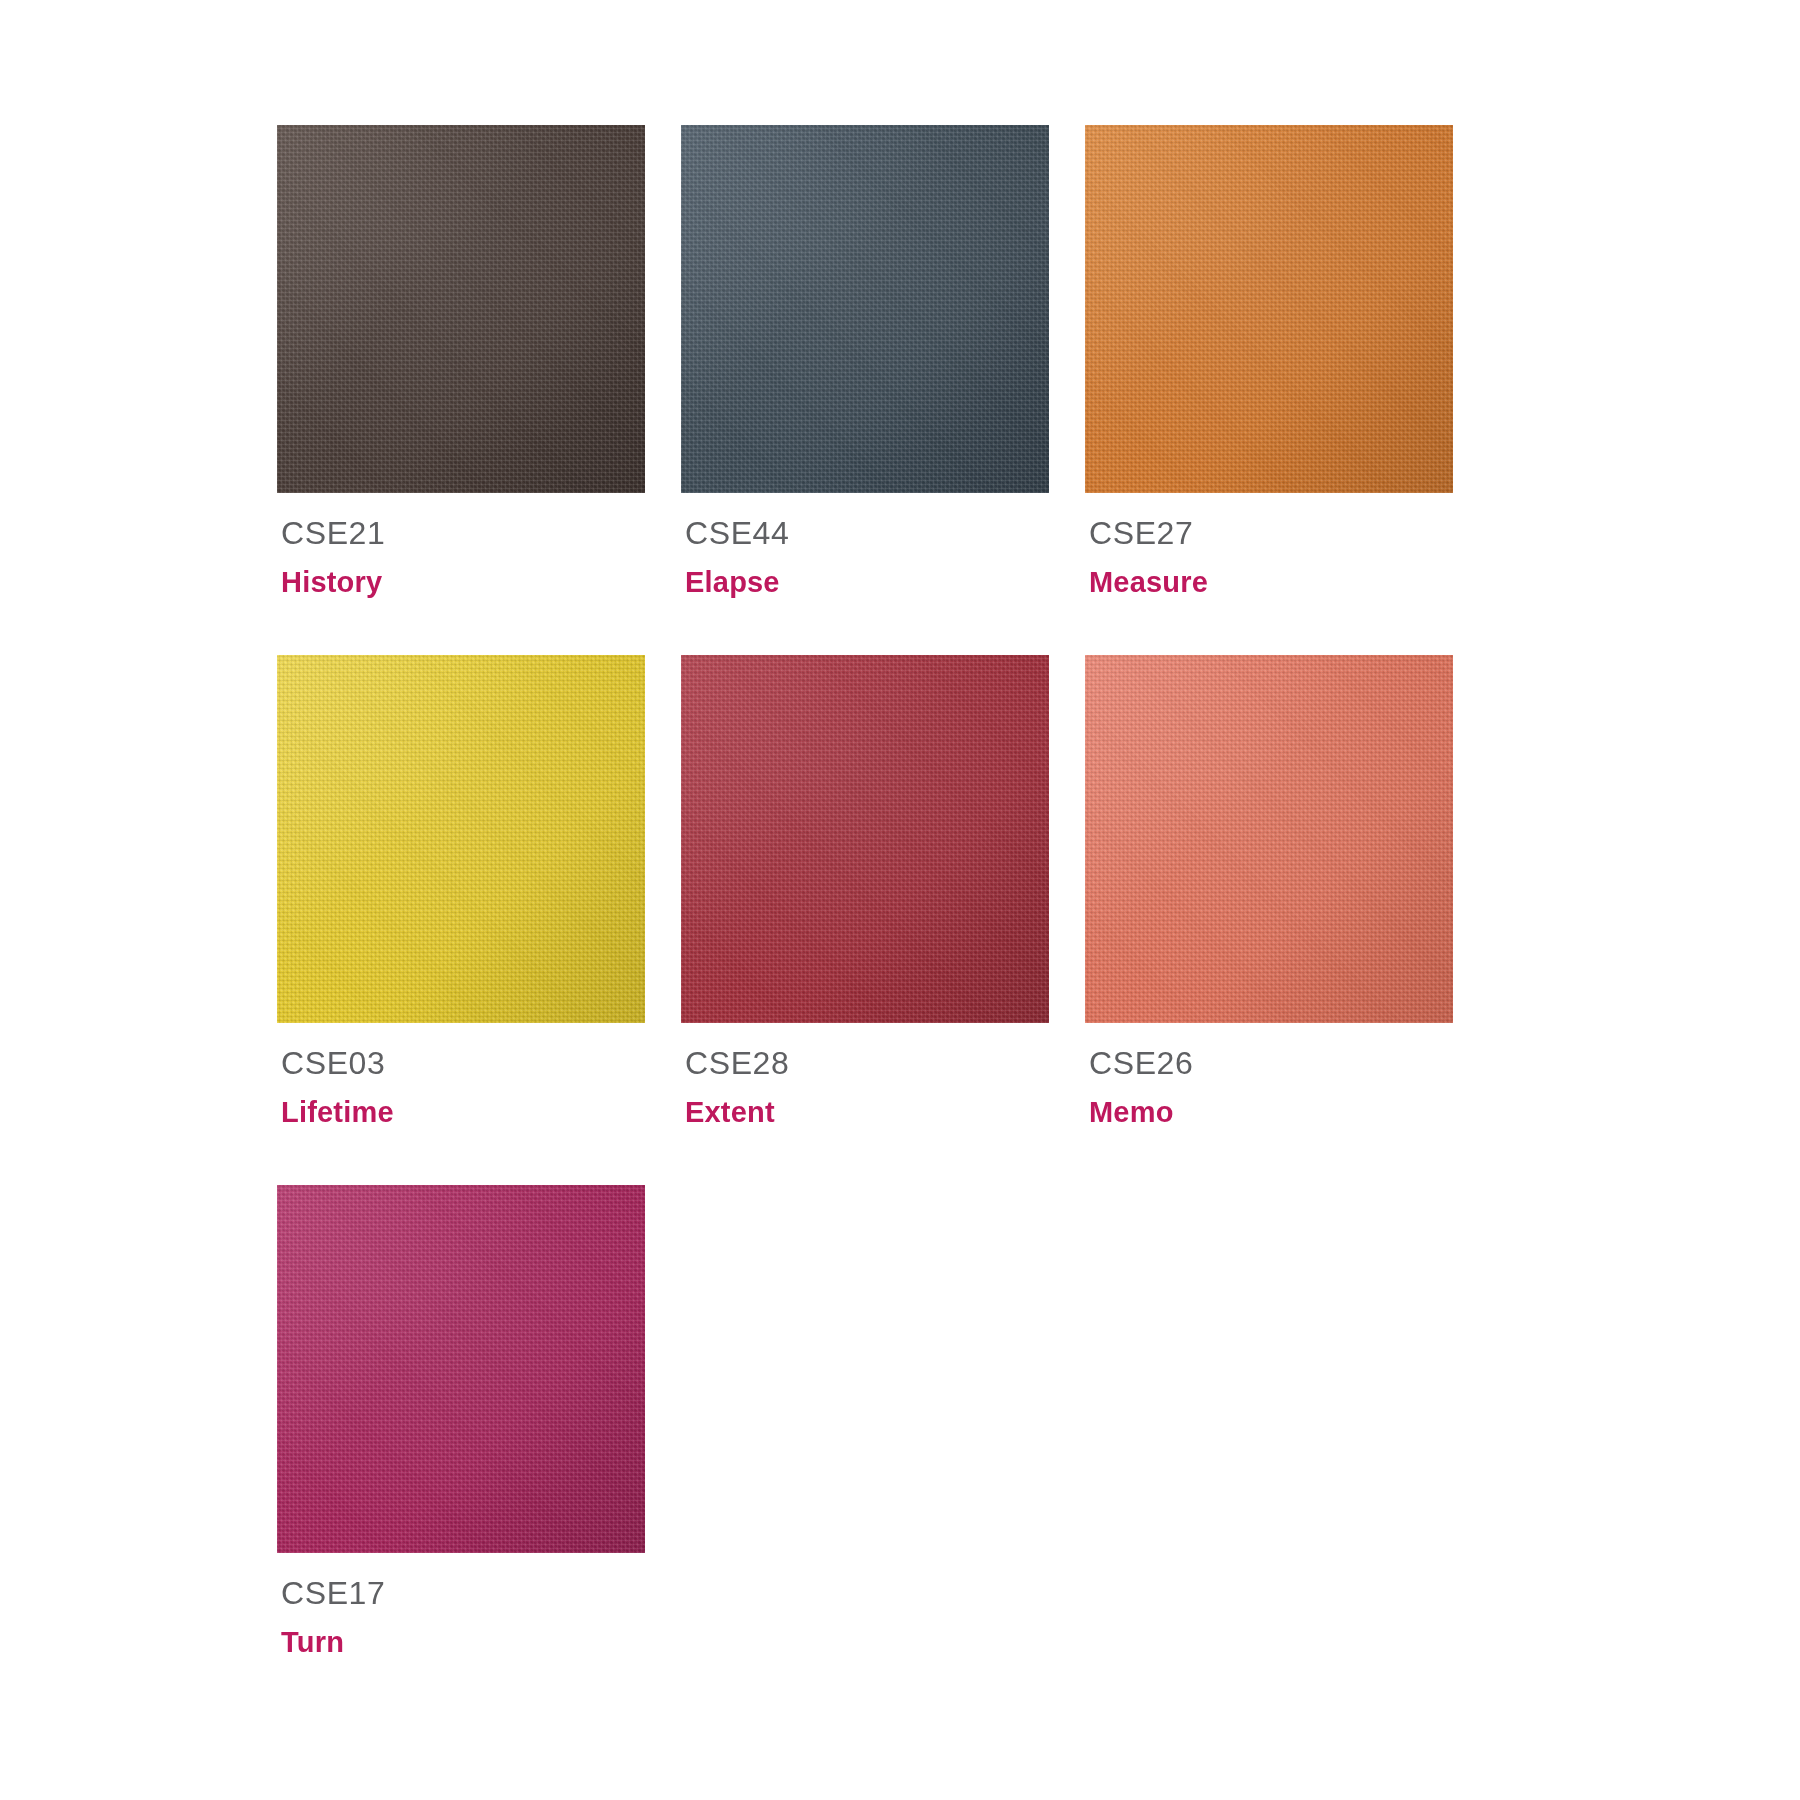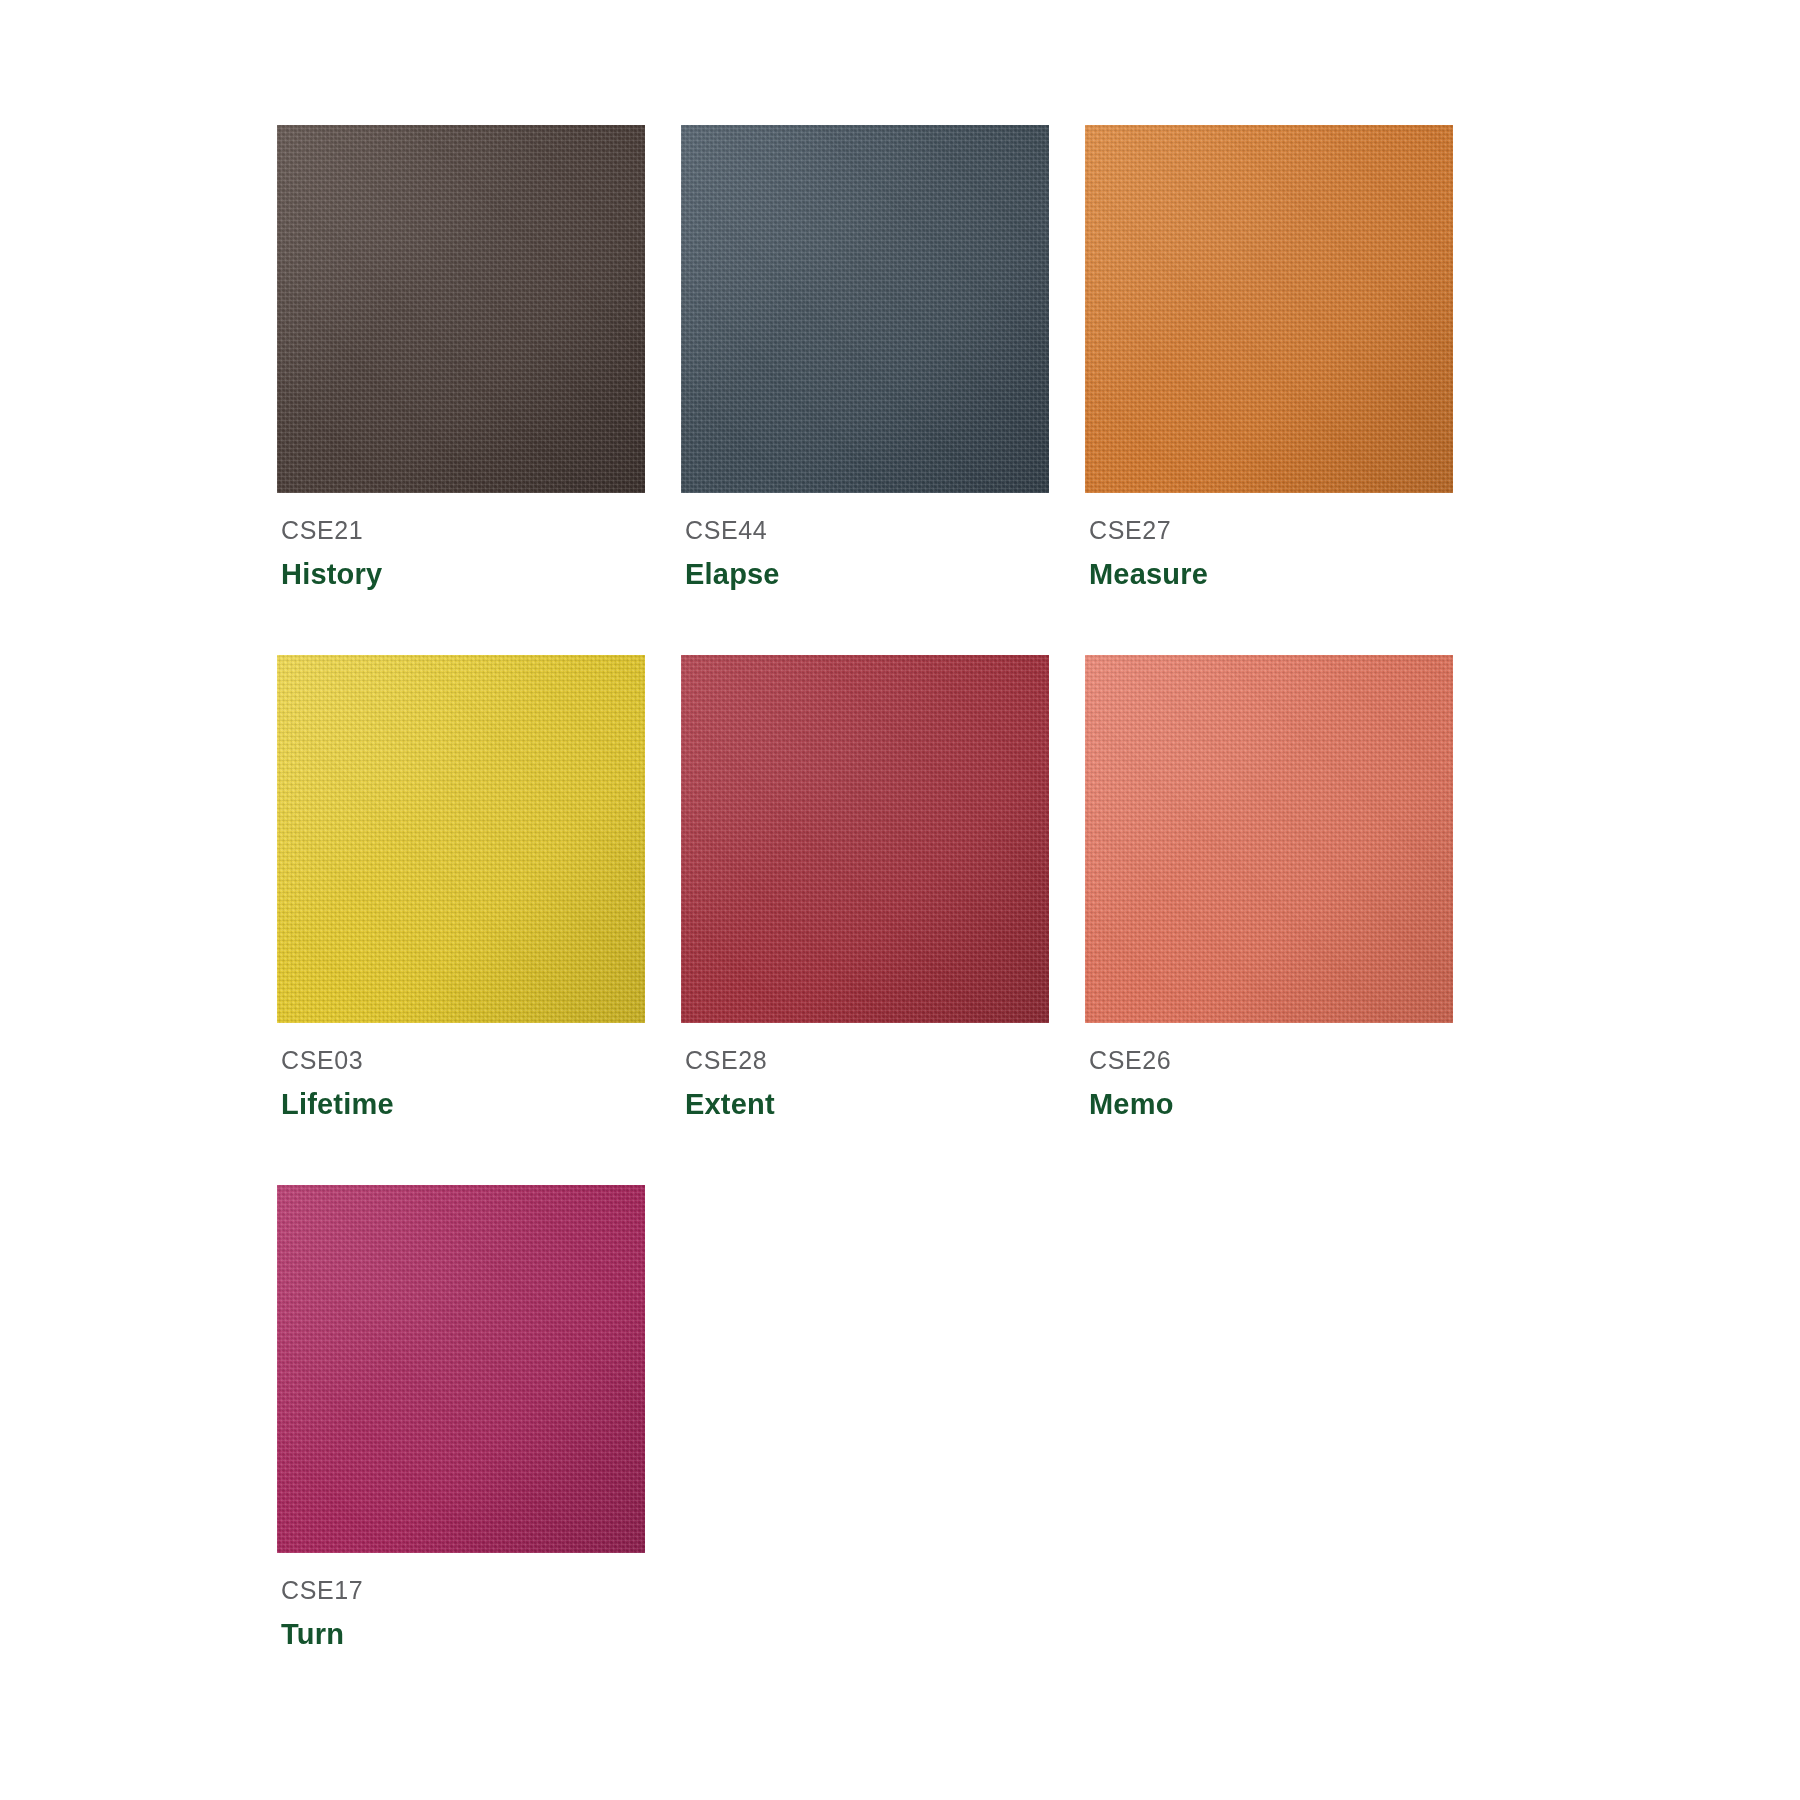--- a/index.html
+++ b/index.html
@@ -98,33 +98,33 @@
         rgba(0,0,0,0.035) 100%);
     pointer-events: none;
   }
 
   .swatch-meta {
     padding-top: 24px;
     padding-left: 4px;
   }
 
   .swatch-code {
-    font-size: 25px;
+    font-size: 32px;
     font-weight: 400;
     color: #5f6063;
     letter-spacing: 0.6px;
     line-height: 1.05;
     white-space: nowrap;
   }
 
   .swatch-name {
     margin-top: 16px;
     font-size: 29px;
     font-weight: 700;
-    color: #14532d;
+    color: #be185d;
     letter-spacing: 0.2px;
     line-height: 1.05;
     white-space: nowrap;
   }
 </style>
 </head>
 <body>
 
 <div class="palette-page">
   <div class="swatch-grid" id="swatch-grid">

